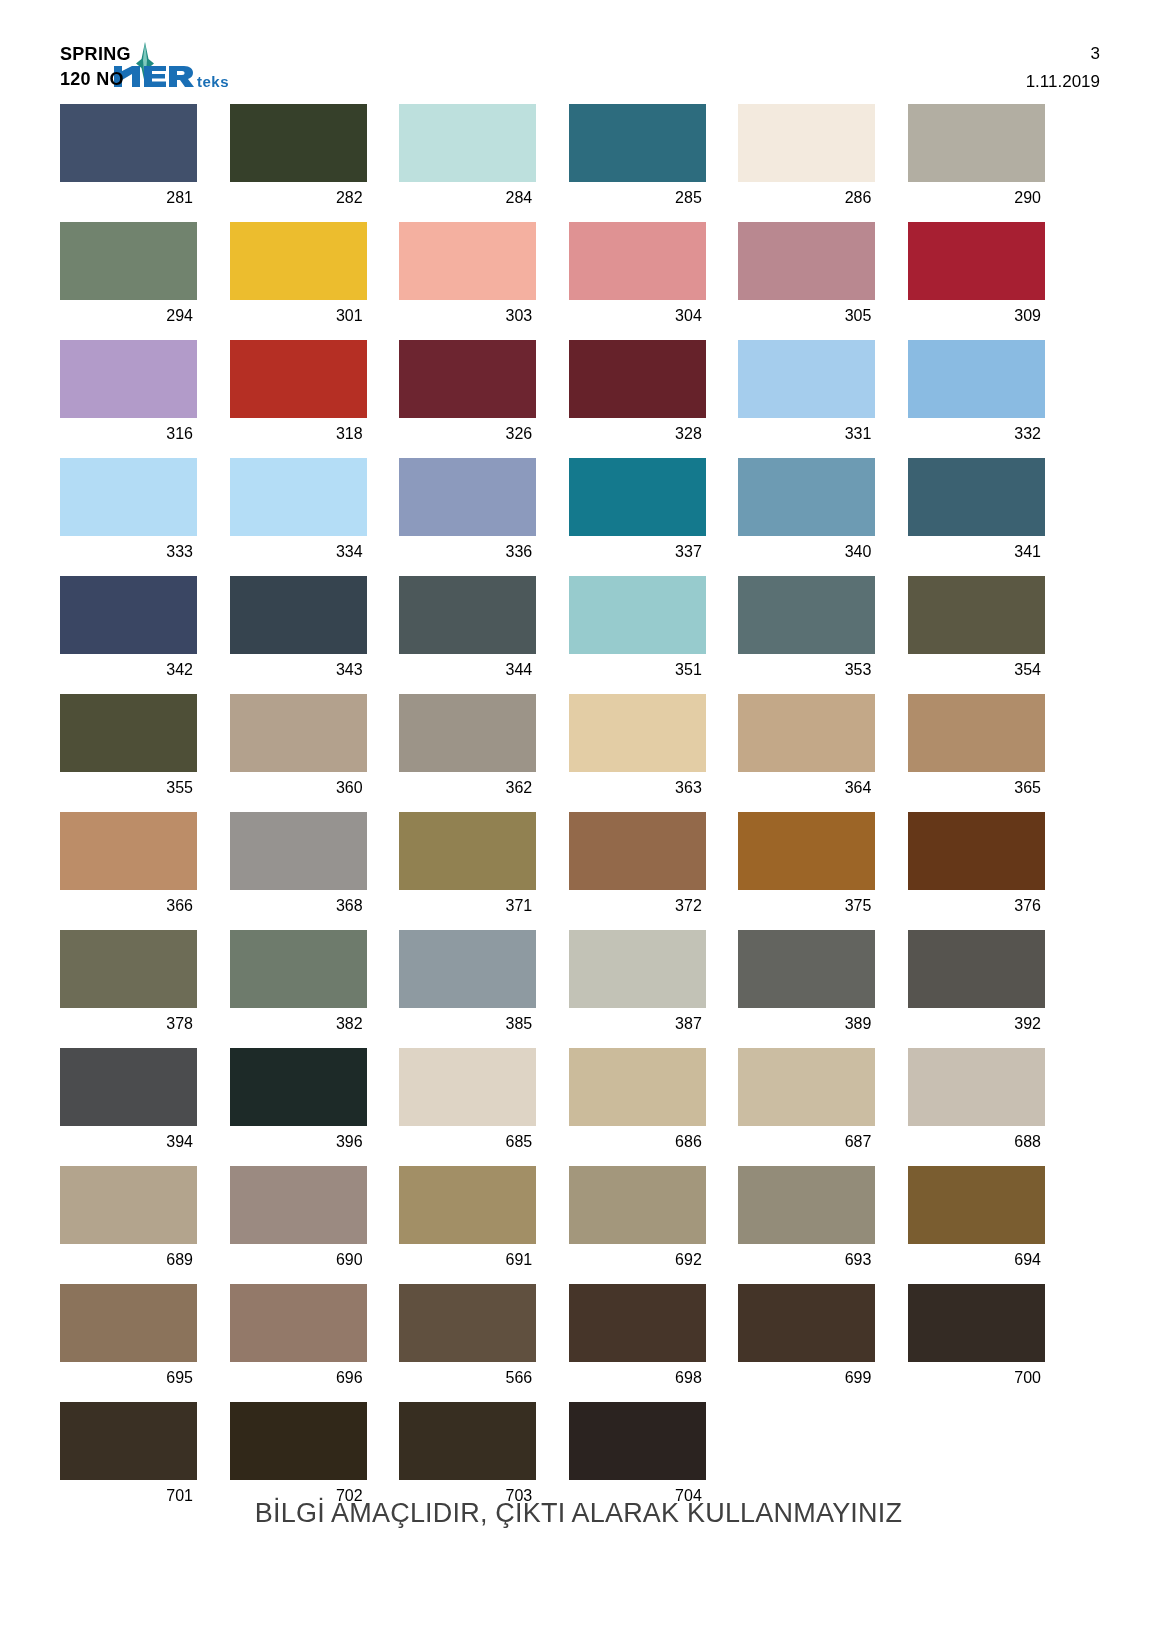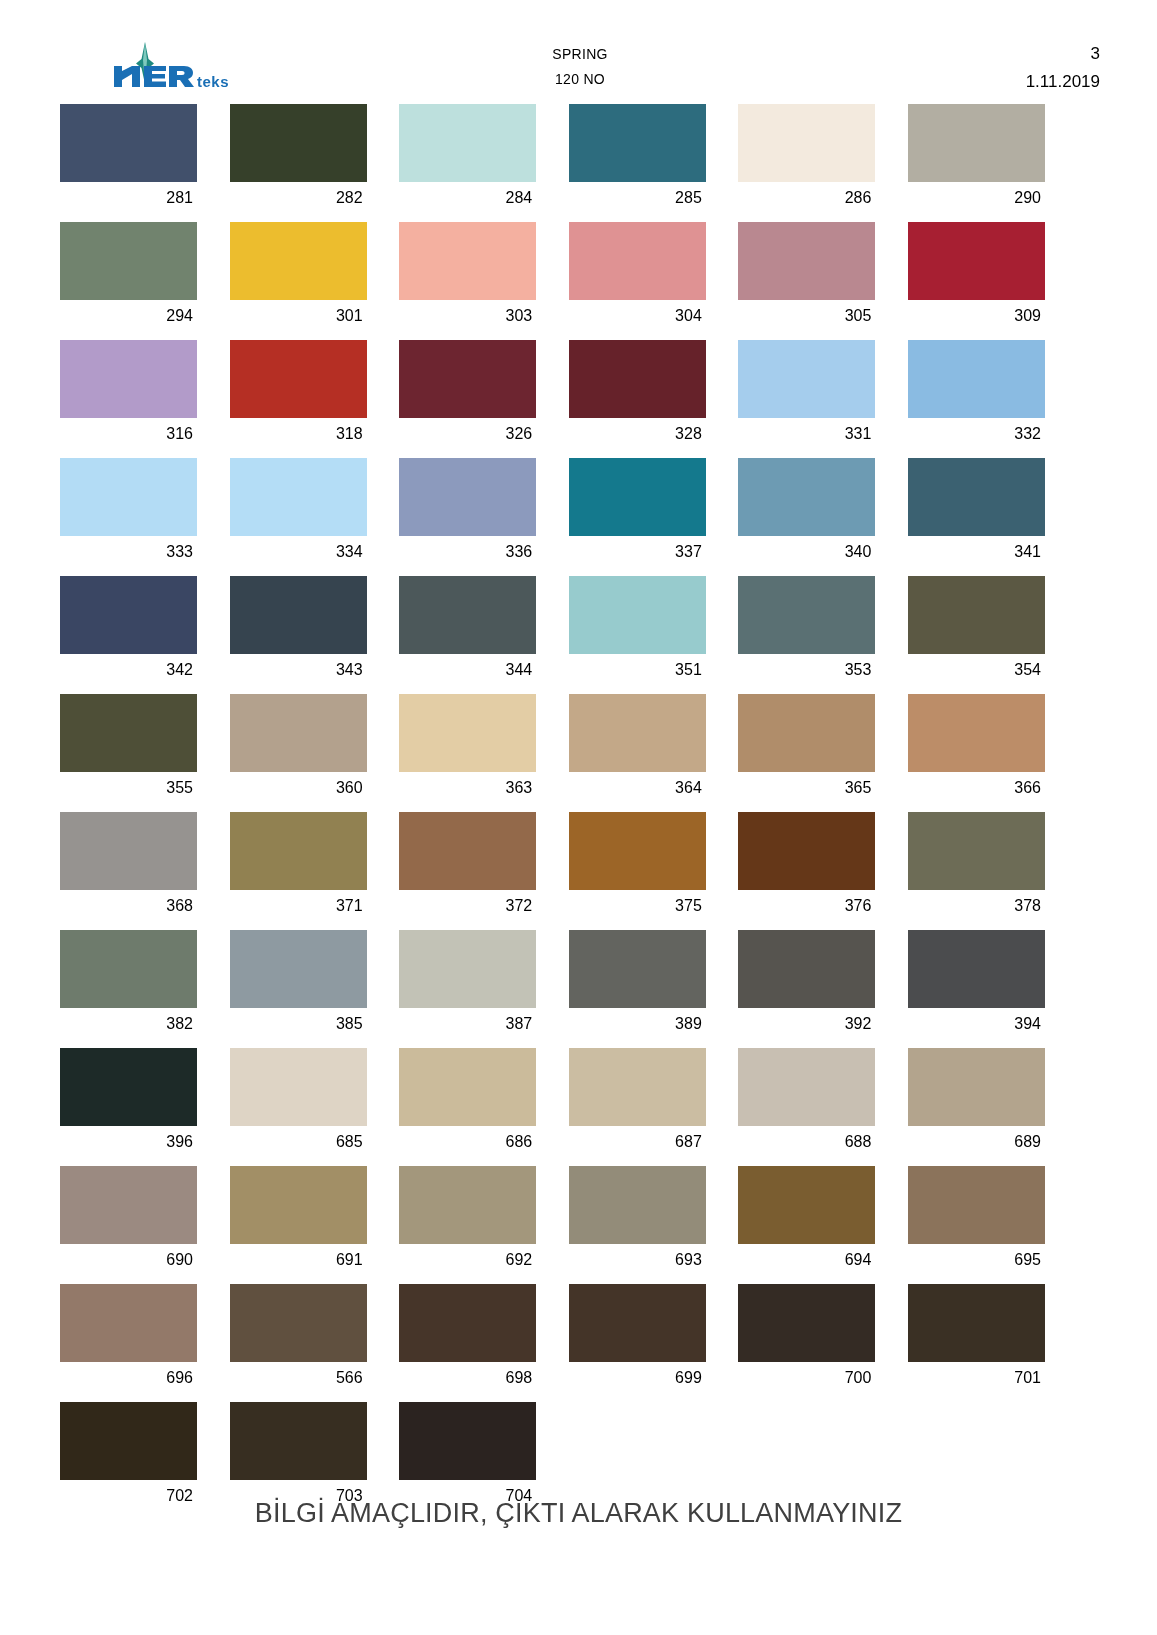--- a/index.html
+++ b/index.html
@@ -39,23 +39,23 @@
     width: 135px;
     height: 56px;
   }
   .logo svg { display: block; }
 
   .header-center {
     position: absolute;
     left: 0;
     right: 0;
     top: 8px;
-    text-align: center;
-    font-size: 14px;
-    font-weight: normal;
+    text-align: left;
+    font-size: 18px;
+    font-weight: bold;
     line-height: 25px;
     letter-spacing: 0.3px;
   }
   .header-center div { white-space: nowrap; }
 
   .header-right {
     position: absolute;
     right: 0;
     top: 6px;
     text-align: right;
@@ -269,20 +269,24 @@
       </div>
       <div class="cell">
         <span class="swatch" style="background: rgb(78, 79, 55);"></span>
         <span class="swatch-label">355</span>
       </div>
       <div class="cell">
         <span class="swatch" style="background: rgb(179, 161, 141);"></span>
         <span class="swatch-label">360</span>
       </div>
       <div class="cell">
+        <span class="swatch" style="background: rgb(156, 148, 136);"></span>
+        <span class="swatch-label">362</span>
+      </div>
+      <div class="cell">
         <span class="swatch" style="background: rgb(227, 205, 165);"></span>
         <span class="swatch-label">363</span>
       </div>
       <div class="cell">
         <span class="swatch" style="background: rgb(195, 168, 136);"></span>
         <span class="swatch-label">364</span>
       </div>
       <div class="cell">
         <span class="swatch" style="background: rgb(176, 141, 106);"></span>
         <span class="swatch-label">365</span>

